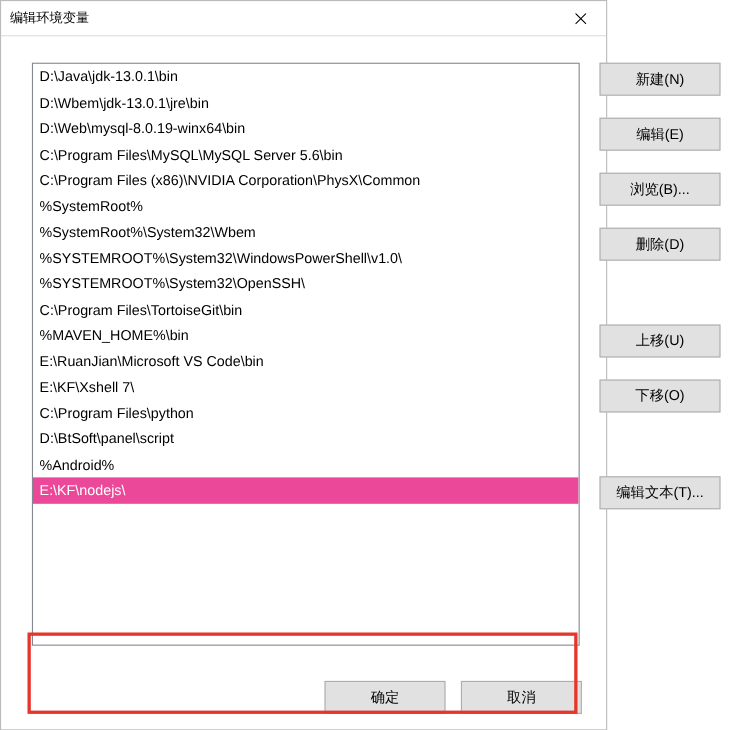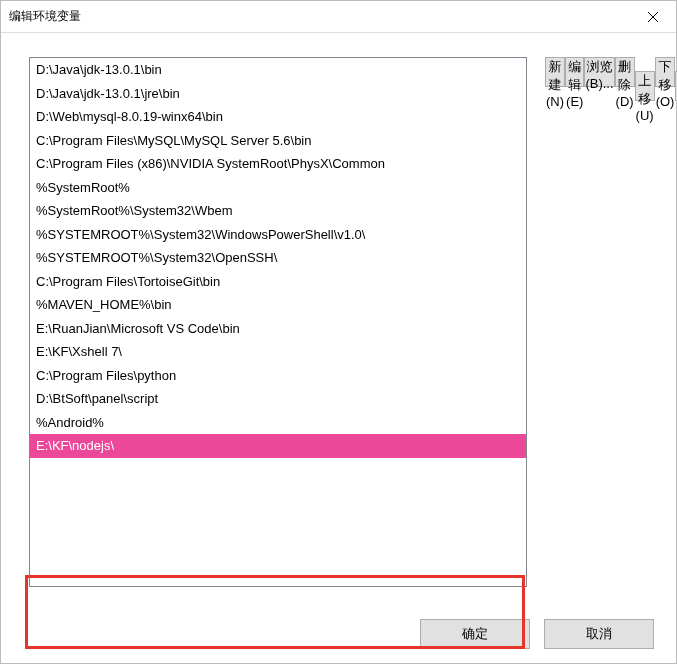--- a/index.html
+++ b/index.html
@@ -9,21 +9,21 @@
     }
     body {
       font-family: "Microsoft YaHei", "Segoe UI", Tahoma, sans-serif;
       font-size: 12px;
       background: #fff;
       width: 677px;
       height: 664px;
       overflow: hidden;
     }
     .dialog {
-      width: 677px;
+      width: 552px;
       height: 664px;
       border: 1px solid #bbb;
       background: #fff;
       display: flex;
       flex-direction: column;
     }
     .titlebar {
       height: 32px;
       display: flex;
       align-items: center;
@@ -83,34 +83,34 @@
       pointer-events: none;
       left: -4px;
       top: 518px;
       width: 500px;
       height: 74px;
     }
     .buttons-col {
       width: 110px;
       margin-left: 18px;
       display: flex;
-      flex-direction: row;
+      flex-direction: column;
     }
     .btn {
       width: 110px;
       height: 30px;
       border: 1px solid #adadad;
       background: #e1e1e1;
       font-family: inherit;
       font-size: 13px;
       cursor: pointer;
       margin-bottom: 20px;
     }
     .gap-big {
-      margin-top: 14px;
+      margin-top: 38px;
     }
     .footer {
       height: 58px;
       display: flex;
       align-items: center;
       justify-content: flex-end;
       padding-right: 22px;
       gap: 14px;
     }
     .footer .btn {
@@ -141,24 +141,24 @@
     <div class="close-btn">
       <svg viewBox="0 0 10 10">
           <path d="M0 0 L10 10 M10 0 L0 10" stroke="#000" stroke-width="1" fill="none"></path>
         </svg>
     </div>
   </div>
   <div class="content">
     <div class="list-area">
       <div class="listbox" id="listbox">
           <div class="list-item">D:\Java\jdk-13.0.1\bin</div>
-          <div class="list-item">D:\Java\jdk-13.0.1\jre\bin</div>
+          <div class="list-item">D:\Wbem\jdk-13.0.1\jre\bin</div>
           <div class="list-item">D:\Web\mysql-8.0.19-winx64\bin</div>
           <div class="list-item">C:\Program Files\MySQL\MySQL Server 5.6\bin</div>
-          <div class="list-item">C:\Program Files (x86)\NVIDIA SystemRoot\PhysX\Common</div>
+          <div class="list-item">C:\Program Files (x86)\NVIDIA Corporation\PhysX\Common</div>
           <div class="list-item">%SystemRoot%</div>
           <div class="list-item">%SystemRoot%\System32\Wbem</div>
           <div class="list-item">%SYSTEMROOT%\System32\WindowsPowerShell\v1.0\</div>
           <div class="list-item">%SYSTEMROOT%\System32\OpenSSH\</div>
           <div class="list-item">C:\Program Files\TortoiseGit\bin</div>
           <div class="list-item">%MAVEN_HOME%\bin</div>
           <div class="list-item">E:\RuanJian\Microsoft VS Code\bin</div>
           <div class="list-item">E:\KF\Xshell 7\</div>
           <div class="list-item">C:\Program Files\python</div>
           <div class="list-item">D:\BtSoft\panel\script</div>

